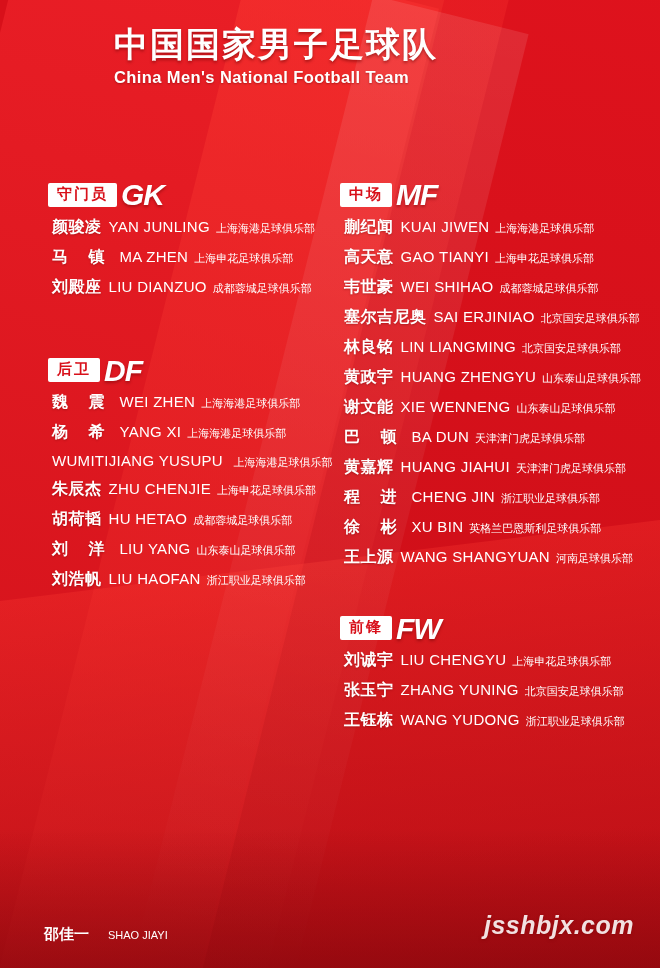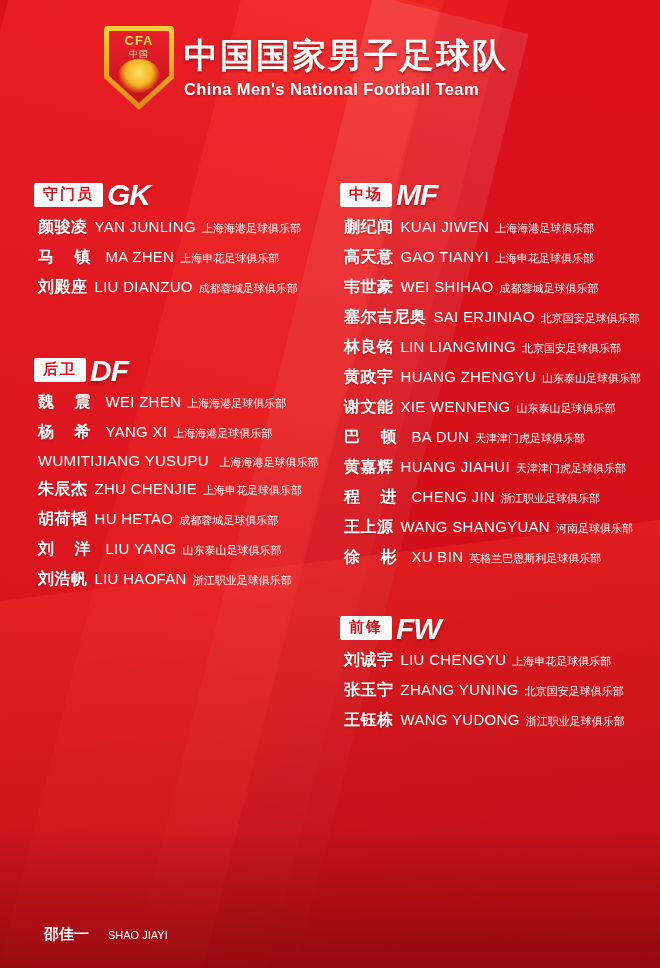--- a/index.html
+++ b/index.html
@@ -51,21 +51,21 @@
     border-radius:50% 50% 46% 46%;}
   .titles{margin-left:10px;}
   .title-cn{font-size:34px;font-weight:bold;letter-spacing:2px;line-height:1.1;
     text-shadow:0 2px 3px rgba(90,0,0,.45);}
   .title-en{font-size:16.5px;font-weight:bold;letter-spacing:.4px;margin-top:5px;
     text-shadow:0 1px 2px rgba(90,0,0,.4);}
 
   
   .cols{position:absolute;top:178px;left:0;width:660px;}
   .col{position:absolute;}
-  .col-left{left:34px;top:0;width:300px;}
+  .col-left{left:48px;top:0;width:300px;}
   .col-right{left:340px;top:0;width:310px;}
 
   .group{margin-bottom:26px;}
   .group-head{display:flex;align-items:flex-end;margin-bottom:10px;}
   .tag{
     background:#ffffff;color:#d8101a;font-weight:bold;font-size:15px;
     padding:2px 9px 3px;letter-spacing:2px;border-radius:2px;line-height:1.25;
   }
   .tag-en{font-size:30px;font-weight:bold;font-style:italic;letter-spacing:-1px;
     margin-left:4px;line-height:.95;position:relative;top:3px;
@@ -101,27 +101,20 @@
     <div class="b2"></div>
     <div class="b3"></div>
   <div class="b4"></div>
     <div class="b5"></div>
     <div class="b6"></div>
 </div>
 
 <div class="page">
 
   <div class="header">
-    <div class="crest">
-      <div class="shield"></div>
-      <div class="inner"></div>
-      <div class="cfa">CFA</div>
-      <div class="cn">中国</div>
-      <div class="dragon"></div>
-    </div>
     <div class="titles">
       <div class="title-cn">中国国家男子足球队</div>
       <div class="title-en">China Men's National Football Team</div>
     </div>
   </div>
 
   <div class="cols">
 
     <div class="col col-left">
 
@@ -242,28 +235,28 @@
           <span class="p-cn">黄嘉辉</span>
           <span class="p-en">HUANG JIAHUI</span>
           <span class="p-club">天津津门虎足球俱乐部</span>
         </div>
         <div class="player">
           <span class="p-cn sp2">程 进</span>
           <span class="p-en">CHENG JIN</span>
           <span class="p-club">浙江职业足球俱乐部</span>
         </div>
         <div class="player">
+          <span class="p-cn sp2">徐 彬</span>
+          <span class="p-en">XU BIN</span>
+          <span class="p-club">英格兰巴恩斯利足球俱乐部</span>
+        </div>
+        <div class="player">
           <span class="p-cn">王上源</span>
           <span class="p-en">WANG SHANGYUAN</span>
           <span class="p-club">河南足球俱乐部</span>
-        </div>
-        <div class="player">
-          <span class="p-cn sp2">徐 彬</span>
-          <span class="p-en">XU BIN</span>
-          <span class="p-club">英格兰巴恩斯利足球俱乐部</span>
         </div>
       </div>
 
       <div class="group" style="margin-top:44px;">
         <div class="group-head">
           <span class="tag">前锋</span>
           <span class="tag-en">FW</span>
         </div>
         <div class="player">
           <span class="p-cn">刘诚宇</span>
@@ -284,13 +277,14 @@
     </div>
   </div>
 
   <div class="footer">
     <div class="coach-line">
       <span class="coach-cn">邵佳一</span>
       <span class="coach-en">SHAO JIAYI</span>
     </div>
   </div>
 
+  <div class="watermark">jsshbjx.com</div>
 </div>
 
 </body></html>

